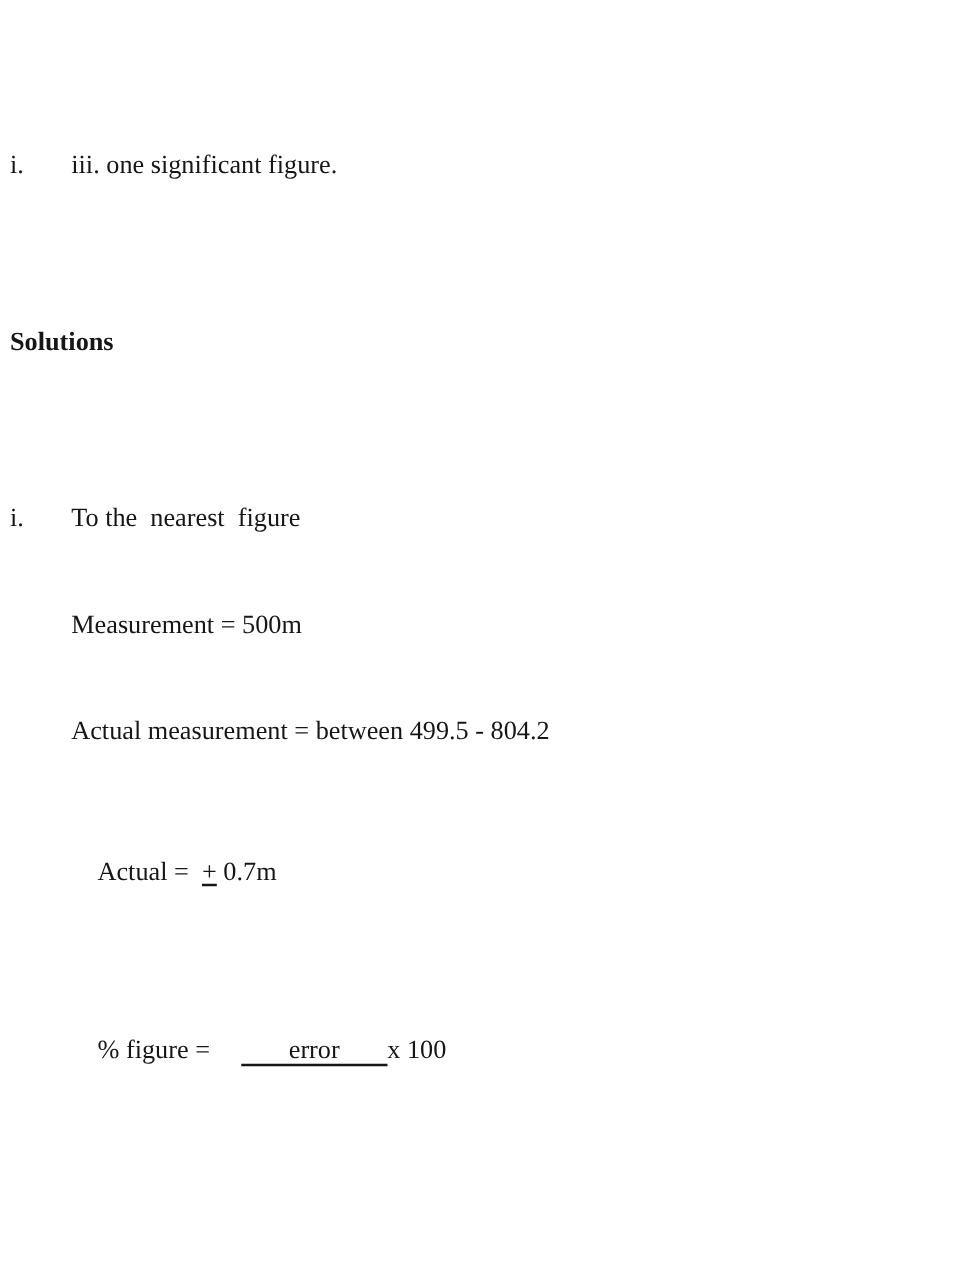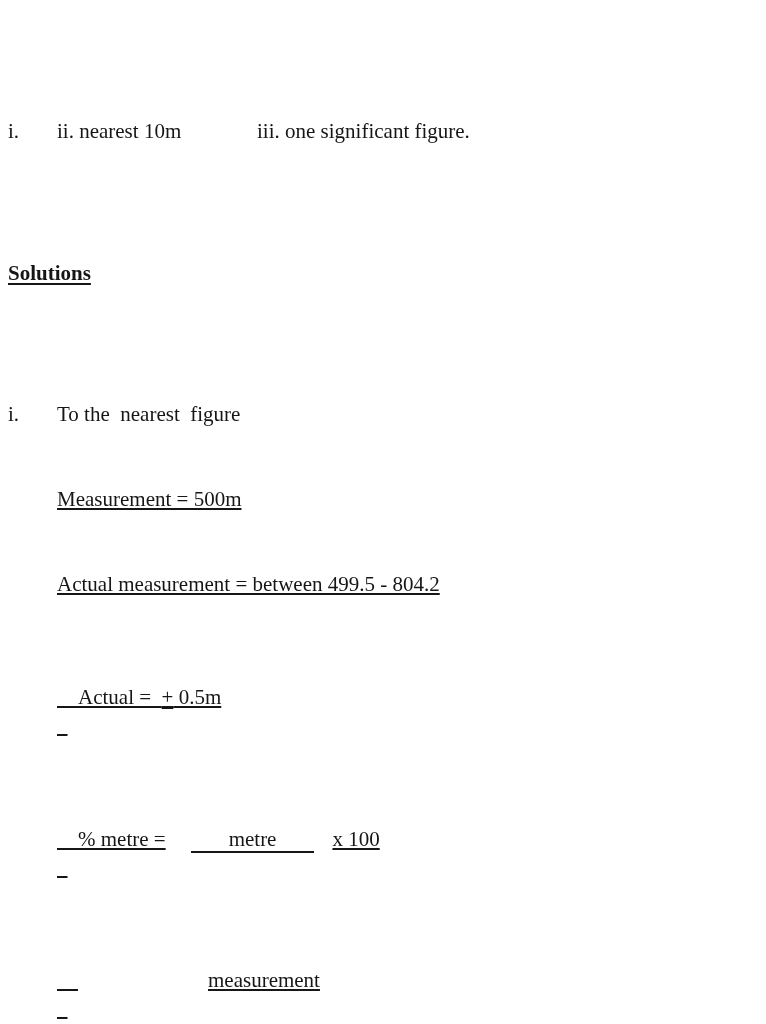--- a/index.html
+++ b/index.html
@@ -8,62 +8,57 @@
     position:relative;
     width:766px; height:1024px; overflow:hidden;
     background:#ffffff; color:#161616;
     font-family:"Liberation Serif","DejaVu Serif",serif;
     font-size:21px; line-height:28.3px;
     padding:4px 10px 0 8px;
     white-space:pre-wrap;
   }
   .row { display:flex; }
   .marker { flex:0 0 49px; }
-  .indent { margin-left:49px;text-decoration:underline; }
+  .indent { margin-left:49px; }
   .heading {
     font-weight:700;
-    text-decoration:underline;
     text-decoration-thickness:2px;
     text-underline-offset:3px;
   }
   .bar { display:inline-block; border-bottom:2px solid currentColor; padding:0 38px; line-height:23px; }
   
   .pm { text-decoration:underline; text-underline-offset:3px; text-decoration-thickness:1.5px; }
   .col { display:inline-block; }
 </style>
 </head>
 <body>
 
 <div class="page">
 
   
   <div class="row">
     <span class="marker">i.</span>
-    <span class="col" style="width:200px">ii. nearest 10m</span>
     <span class="col">iii. one significant figure.</span>
   </div>
 
   
   <div><span class="heading">Solutions</span></div>
 
   
   <div class="row">
     <span class="marker">i.</span>
     <span>To the  nearest  figure</span>
   </div>
   <div class="indent">Measurement = 500m</div>
   <div class="indent">Actual measurement = between 499.5 - 804.2</div>
   <div class="indent">
-    <span>Actual =  </span><span class="pm">+</span><span> 0.5m</span>
+    <span>Actual =  </span><span class="pm">+</span><span> 0.7m</span>
   </div>
   <div class="indent">
-    <span>% metre =</span><span class="bar" style="margin-left:25px">metre</span><span style="margin-left:18px">x 100</span>
-  </div>
-  <div class="indent">
-    <span style="margin-left:130px">measurement</span>
+    <span>% figure =</span><span class="bar" style="margin-left:25px">error</span><span style="">x 100</span>
   </div>
   
   
   
 
   
   
   
   
   

